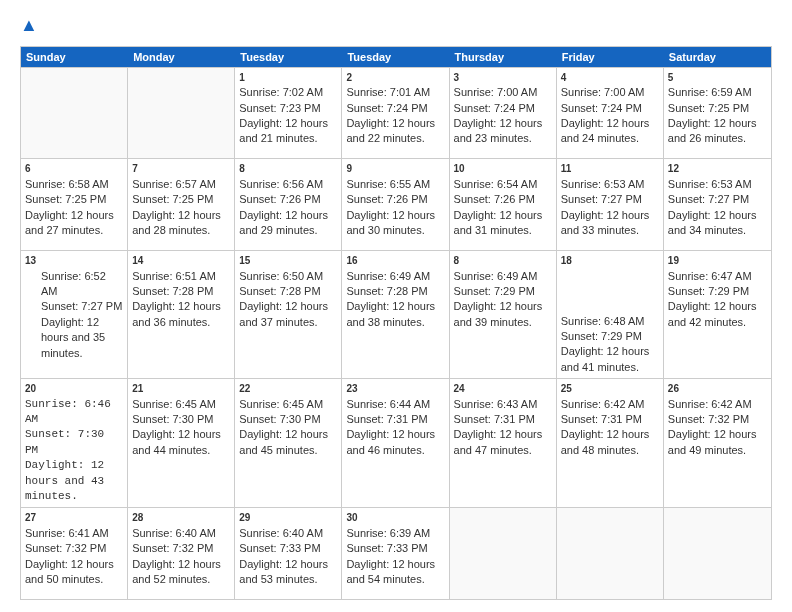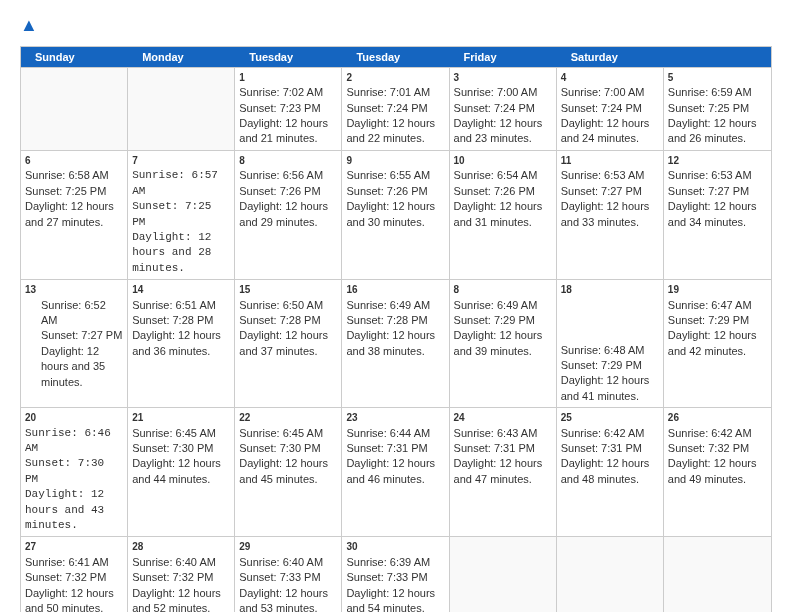--- a/index.html
+++ b/index.html
@@ -54,21 +54,21 @@
     }
     .cal-header {
       display: grid;
       grid-template-columns: repeat(7, 1fr);
       background: #1565c0;
     }
     .cal-header-cell {
       color: #fff;
       font-size: 11px;
       font-weight: bold;
-      padding: 4px 14px;
+      padding: 4px 5px;
       text-align: left;
     }
     .cal-body {
       display: flex;
       flex-direction: column;
       flex: 1;
     }
     .cal-row {
       display: grid;
       grid-template-columns: repeat(7, 1fr);
@@ -124,20 +124,21 @@
       <div class="location"></div>
     </div>
   </div>
 
   <div class="calendar">
     <div class="cal-header" id="cal-header">
         <div class="cal-header-cell">Sunday</div>
         <div class="cal-header-cell">Monday</div>
         <div class="cal-header-cell">Tuesday</div>
         <div class="cal-header-cell">Tuesday</div>
+        <div class="cal-header-cell">Thursday</div>
         <div class="cal-header-cell">Friday</div>
         <div class="cal-header-cell">Saturday</div>
       </div>
     <div class="cal-body" id="cal-body">
         <div class="cal-row">
           <div class="cal-cell empty"></div>
           <div class="cal-cell empty"></div>
           <div class="cal-cell">
             <span class="day-num">1</span>
             <div class="cell-info" style="white-space: pre-line;">Sunrise: 7:02 AM
@@ -171,21 +172,21 @@
         </div>
         <div class="cal-row">
           <div class="cal-cell">
             <span class="day-num">6</span>
             <div class="cell-info" style="white-space: pre-line;">Sunrise: 6:58 AM
 Sunset: 7:25 PM
 Daylight: 12 hours and 27 minutes.</div>
           </div>
           <div class="cal-cell">
             <span class="day-num">7</span>
-            <div class="cell-info" style="white-space: pre-line; font-family: Liberation Mono, monospace;">Sunrise: 6:57 AM
+            <div class="cell-info" style="white-space: pre-line;">Sunrise: 6:57 AM
 Sunset: 7:25 PM
 Daylight: 12 hours and 28 minutes.</div>
           </div>
           <div class="cal-cell">
             <span class="day-num">8</span>
             <div class="cell-info" style="white-space: pre-line;">Sunrise: 6:56 AM
 Sunset: 7:26 PM
 Daylight: 12 hours and 29 minutes.</div>
           </div>
           <div class="cal-cell">

